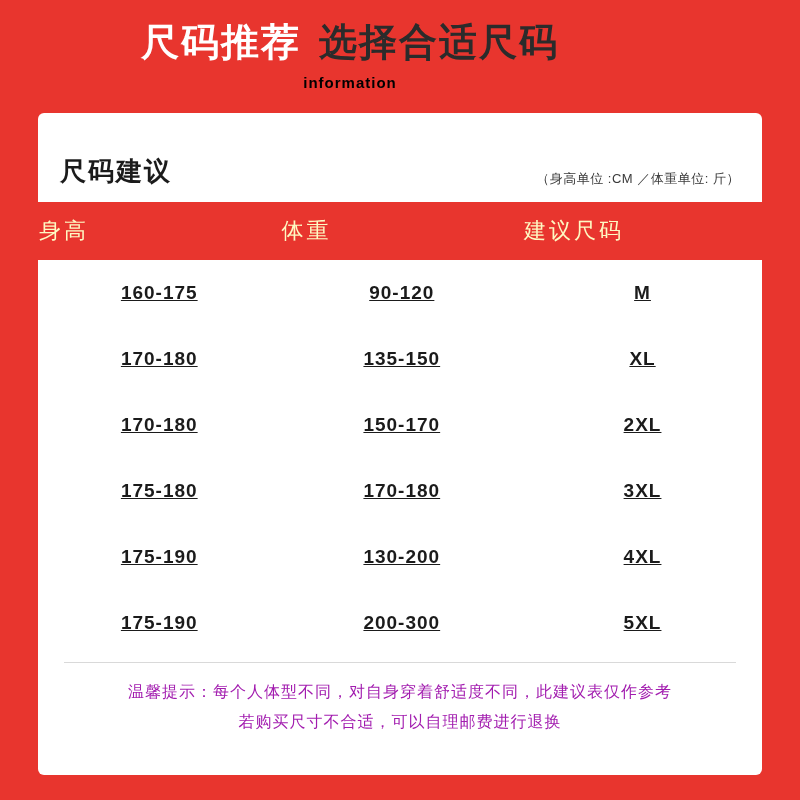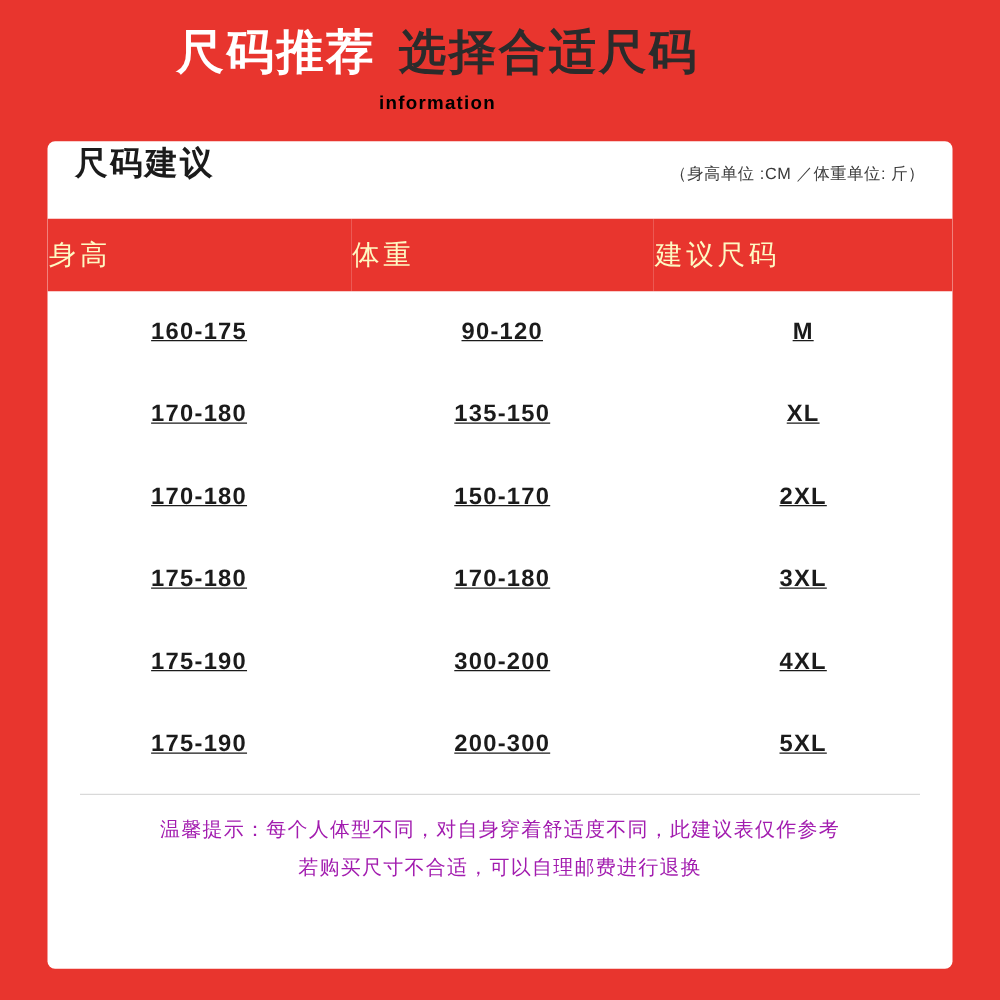--- a/index.html
+++ b/index.html
@@ -64,32 +64,34 @@
     background: #ffffff;
     border-radius: 6px;
     box-sizing: border-box;
     overflow: hidden;
   }
 
   .card-head {
     position: relative;
     height: 62px;
     display: flex;
+    align-items: center;
     padding: 0 22px;
+    margin-top: 27px;
   }
   .card-title {
     font-size: 26px;
     font-weight: bold;
     color: #1b1b1b;
     letter-spacing: 2px;
   }
   .card-unit {
     position: absolute;
     right: 22px;
-    bottom: 27px;
+    bottom: 14px;
     font-size: 13px;
     color: #3a3a3a;
     letter-spacing: 0.5px;
   }
 
   
   .table {
     width: 100%;
     border-collapse: collapse;
     table-layout: fixed;
@@ -183,21 +185,21 @@
           <td>150-170</td>
           <td>2XL</td>
         </tr>
         <tr>
           <td>175-180</td>
           <td>170-180</td>
           <td>3XL</td>
         </tr>
         <tr>
           <td>175-190</td>
-          <td>300-200</td>
+          <td>130-200</td>
           <td>4XL</td>
         </tr>
         <tr>
           <td>175-190</td>
           <td>200-300</td>
           <td>5XL</td>
         </tr>
       </tbody>
     </table>
 

